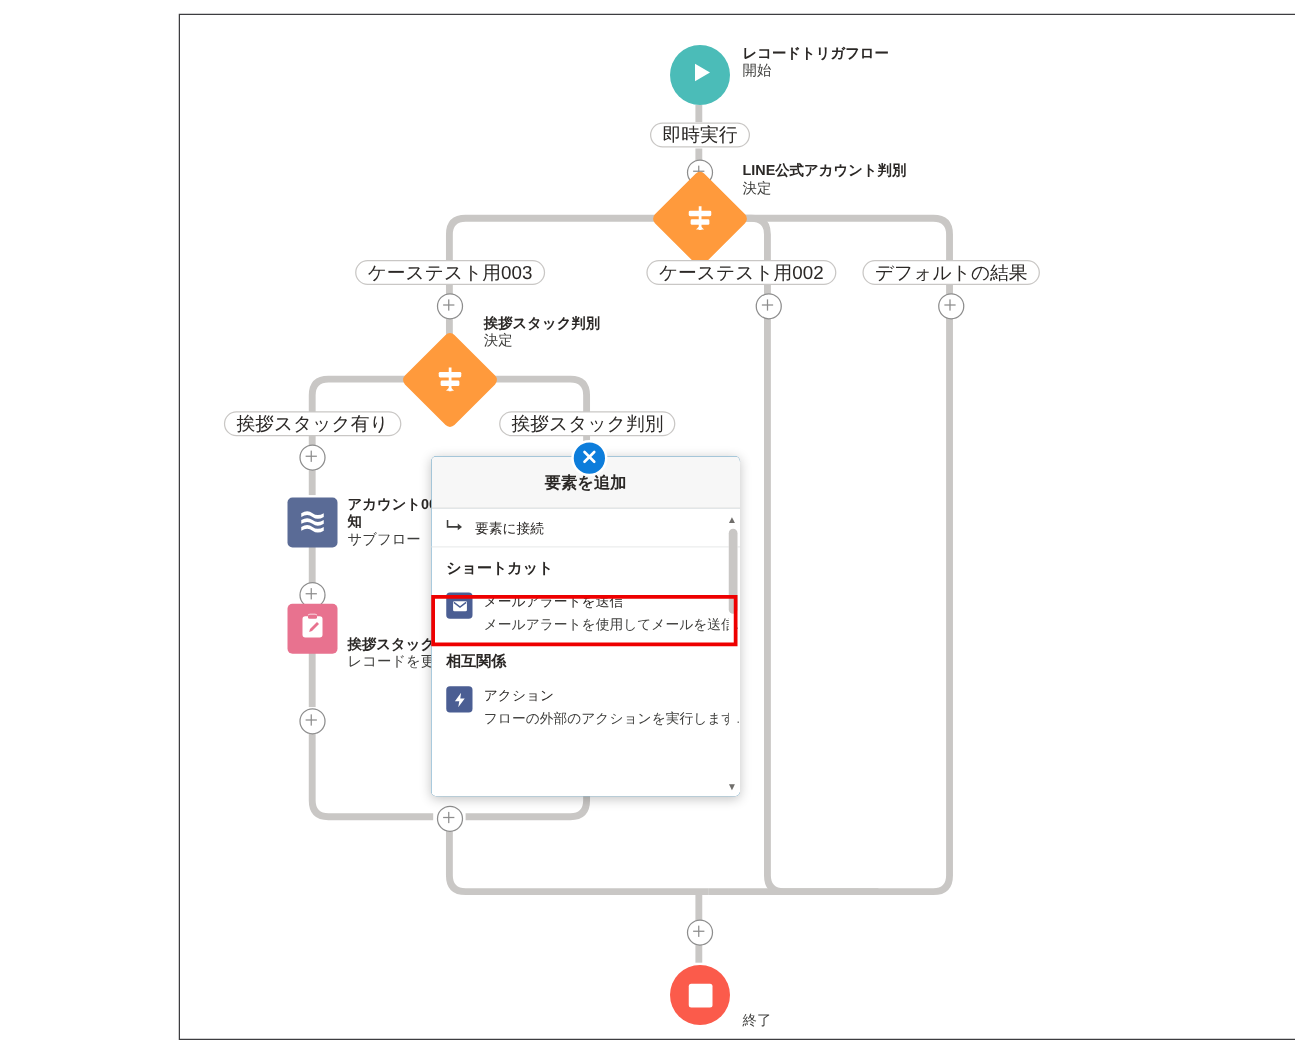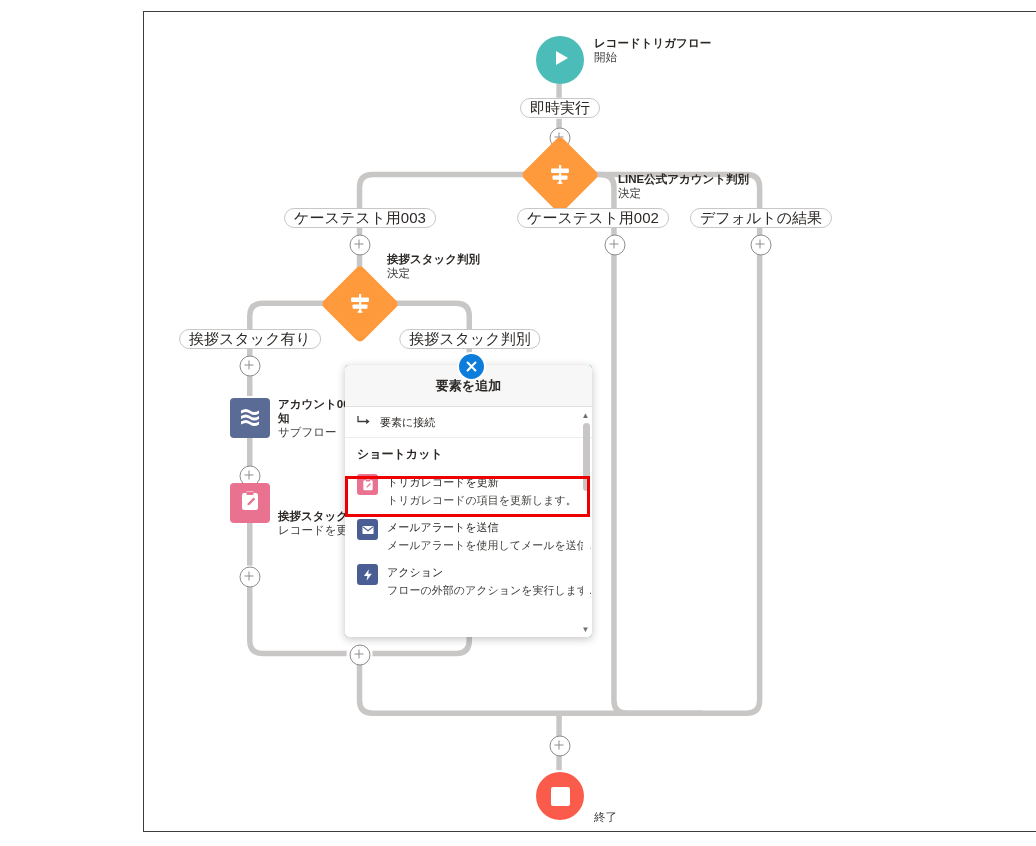--- a/index.html
+++ b/index.html
@@ -266,21 +266,21 @@
       <div class="node node-decision" style="left:388px; top:135px;">
         <span>
           <svg width="26" height="26" viewBox="0 0 26 26">
             <rect x="4" y="6.5" width="18" height="4.4" rx="1.1" fill="#ffffff"></rect>
             <rect x="5.5" y="13.4" width="15" height="4.4" rx="1.1" fill="#ffffff"></rect>
             <rect x="12" y="3" width="2.2" height="19" fill="#ffffff"></rect>
             <polygon points="13,18.4 16.2,21.6 9.8,21.6" fill="#ffffff"></polygon>
           </svg>
         </span>
       </div>
-      <div class="node-label" style="left:474px; top:118px;margin-top:42px;">
+      <div class="node-label" style="left:450px; top:118px;">
         <span class="ttl">LINE公式アカウント判別</span>
         <span class="sub">決定</span>
       </div>
 
       <div class="pill" style="left:216px; top:196px;">ケーステスト用003</div>
       <div class="pill" style="left:449px; top:196px;">ケーステスト用002</div>
       <div class="pill" style="left:617px; top:196px;">デフォルトの結果</div>
 
       <div class="plus" style="left:216px; top:233px;"></div>
       <div class="plus" style="left:471px; top:233px;"></div>
@@ -372,48 +372,35 @@
           <svg width="13" height="11" viewBox="0 0 13 11">
             <path d="M1 1 L1 6.5 L10.5 6.5" stroke="#3e3e3c" stroke-width="1.3" fill="none"></path>
             <polygon points="9.2,3.8 12.6,6.5 9.2,9.2" fill="#3e3e3c"></polygon>
           </svg>
         </span>
         <span>要素に接続</span>
       </div>
 
       <div class="popup-section">ショートカット</div>
 
-      <div class="popup-item">
-        <span class="it-icon ic-update">
-          <svg width="14" height="14" viewBox="0 0 24 24">
-            <rect x="4" y="4" width="16" height="17" rx="2.2" fill="#ffffff"></rect>
-            <rect x="8.4" y="2" width="7.2" height="4" rx="1.4" fill="#ffffff"></rect>
-            <rect x="8.4" y="2.6" width="7.2" height="3.4" rx="1.2" fill="#E8728F"></rect>
-            <path d="M15.6 8.6 L17.2 10.2 L11.6 15.8 L9.3 16.5 L10 14.2 Z" fill="#E8728F"></path>
-          </svg>
-        </span>
-        <span class="it-text">
-          <span class="it-title">トリガレコードを更新</span>
-          <span class="it-desc">トリガレコードの項目を更新します。</span>
-        </span>
-      </div>
 
       <div class="popup-item">
         <span class="it-icon ic-email">
           <svg width="14" height="14" viewBox="0 0 24 24">
             <rect x="2.5" y="5" width="19" height="14" rx="2" fill="#ffffff"></rect>
             <path d="M3.6 6.6 L12 13.2 L20.4 6.6" stroke="#4B5E93" stroke-width="2" fill="none"></path>
           </svg>
         </span>
         <span class="it-text">
           <span class="it-title">メールアラートを送信</span>
           <span class="it-desc">メールアラートを使用してメールを送信…</span>
         </span>
       </div>
 
+      <div class="popup-section">相互関係</div>
 
       <div class="popup-item">
         <span class="it-icon ic-action">
           <svg width="14" height="14" viewBox="0 0 24 24">
             <polygon points="13.5,2 5,13.6 11,13.6 9.6,22 18.5,10 12.4,10" fill="#ffffff"></polygon>
           </svg>
         </span>
         <span class="it-text">
           <span class="it-title">アクション</span>
           <span class="it-desc">フローの外部のアクションを実行します…</span>

